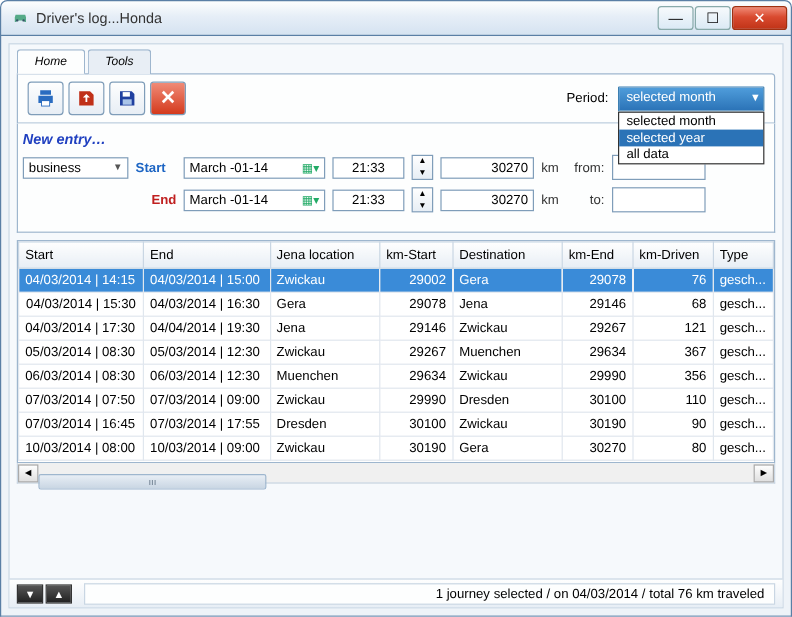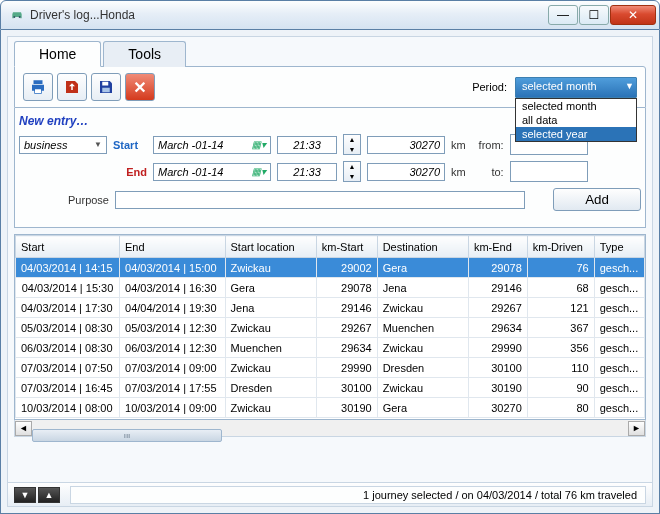--- a/index.html
+++ b/index.html
@@ -9,40 +9,40 @@
 .titlebar .icon { width: 16px; height: 16px; margin-right: 5px; color: #4a6; }
 .titlebar .title { flex: 1; color: #333; font-size: 12px; }
 .titlebar .winbtns { display: flex; gap: 1px; }
 .titlebar .winbtn { width: 30px; height: 20px; border: 1px solid #8aa; border-radius: 3px; background: linear-gradient(#f7fafc,#dbeaf5); display: flex; align-items: center; justify-content: center; font-size: 12px; font-family: Arial; cursor: pointer; }
 .titlebar .winbtn.close { width: 46px; background: linear-gradient(#f08b77,#d94a2f 45%,#c13418); color: #fff; border-color: #a03010; }
 
 .frame { border: 1px solid #5a7fa5; border-top: none; height: 484px; background: #eef3f8; padding: 6px; position: relative; }
 .inner { background: #f6f9fc; border: 1px solid #c9d6e3; height: 100%; padding: 4px 6px 6px 6px; position: relative; }
 
 .tabs { display: flex; margin-bottom: -1px; }
-.tab { padding: 4px 24px; border: 1px solid #9eb6ce; border-bottom: none; background: #e8eef5; border-radius: 3px 3px 0 0; margin-right: 2px; font-size: 14px; cursor: pointer; }
+.tab { padding: 4px 14px; border: 1px solid #9eb6ce; border-bottom: none; background: #e8eef5; border-radius: 3px 3px 0 0; margin-right: 2px; font-size: 10px; cursor: pointer; font-style: italic; }
 .tab.active { background: #fdfefe; position: relative; z-index: 2; border-bottom: 1px solid #fdfefe; }
 
 .toolbar-row { display: flex; align-items: center; border: 1px solid #9eb6ce; background: #fdfefe; border-radius: 0 3px 0 0; padding: 6px 8px; }
 .tbtn { width: 30px; height: 28px; border: 1px solid #7f9db9; border-radius: 3px; background: linear-gradient(#fefefe,#e7eef5); margin-right: 4px; display: flex; align-items: center; justify-content: center; cursor: pointer; }
 .tbtn.danger { background: linear-gradient(#f08b77,#d43a1d); color: #fff; font-weight: bold; font-size: 16px; }
 .spacer { flex: 1; }
 .period-label { margin-right: 8px; }
 
 .perioddrop { position: relative; width: 122px; }
 .perioddrop .sel { border: 1px solid #3c7fb1; background: linear-gradient(#4f9ddb,#2b73b7); color: #fff; height: 21px; padding: 2px 18px 2px 6px; border-radius: 1px; }
 .perioddrop .arrow { position: absolute; right: 3px; top: 4px; color: #fff; font-size: 9px; }
 .perioddrop .list { position: absolute; top: 21px; left: 0; right: 0; background: #fff; border: 1px solid #333; z-index: 50; }
 .perioddrop .opt { padding: 1px 6px; }
 .perioddrop .opt.hl { background: #2b73b7; color: #fff; }
 
 .formarea { background: #fdfefe; border: 1px solid #9eb6ce; border-top: none; padding: 6px 4px 10px; }
 .newentry { color: #2040c0; font-weight: bold; font-style: italic; font-size: 12px; margin-bottom: 6px; display: block; }
 .row { display: flex; align-items: center; margin-bottom: 6px; gap: 6px; }
-.combo, .datefield, .timefield, .numfield, .textfield { height: 18px; border: 1px solid #7f9db9; background: #fff; padding: 2px 4px; font-size: 11px; font-style: italic; }
+.combo, .datefield, .timefield, .numfield, .textfield { height: 18px; border: 1px solid #7f9db9; background: #fff; padding: 2px 4px; font-size: 11px; }
 .combo { width: 88px; display: flex; align-items: center; justify-content: space-between; }
 .datefield { width: 118px; display: flex; align-items: center; justify-content: space-between; }
 .timefield { width: 60px; text-align: center; }
 .spin { width: 18px; height: 21px; border: 1px solid #7f9db9; background: linear-gradient(#fefefe,#e7eef5); display: flex; flex-direction: column; }
 .spin div { flex: 1; font-size: 7px; display: flex; align-items: center; justify-content: center; }
 .numfield { width: 78px; text-align: right; }
 .label { color: #333; font-size: 11px; }
 .label.start { color: #1e66c4; font-weight: bold; }
 .label.end { color: #c02020; font-weight: bold; }
 .shortfield { width: 78px; height: 21px; border: 1px solid #7f9db9; background: #fff; }
@@ -116,22 +116,22 @@
           </svg>
         </div>
   <div class="tbtn danger">✕</div>
   <div class="spacer"></div>
   <span class="period-label">Period:</span>
   <div class="perioddrop">
     <div class="sel">selected month</div>
     <div class="arrow">▼</div>
     <div class="list" id="period-list">
             <div class="opt">selected month</div>
+            <div class="opt hl">selected year</div>
             <div class="opt">all data</div>
-            <div class="opt hl">selected year</div>
           </div>
   </div>
 </div>
 
 <div class="formarea">
   <span class="newentry">New entry…</span>
 
   <div class="row">
     <div class="combo">
             <span>business</span>
@@ -164,36 +164,30 @@
     <div class="spin">
             <div>▲</div>
             <div>▼</div>
           </div>
     <div class="numfield">30270</div>
     <span class="label">km</span>
     <span class="label" style="width:32px;text-align:right">to:</span>
     <div class="shortfield"></div>
   </div>
 
-  <div class="row">
-    <span class="label rlabel">Purpose</span>
-    <div class="textfield"></div>
-    <div style="width:16px"></div>
-    <button class="btn">Add</button>
-  </div>
 
 </div>
 
 <div class="grid">
   <table>
     <thead>
             <tr id="grid-head">
               <th>Start</th>
               <th>End</th>
-              <th>Start location</th>
+              <th>Jena location</th>
               <th>km-Start</th>
               <th>Destination</th>
               <th>km-End</th>
               <th>km-Driven</th>
               <th>Type</th>
             </tr>
           </thead>
     <tbody id="grid-body">
             <tr class="selected">
               <td style="width: 100px;">04/03/2014 | 14:15</td>

